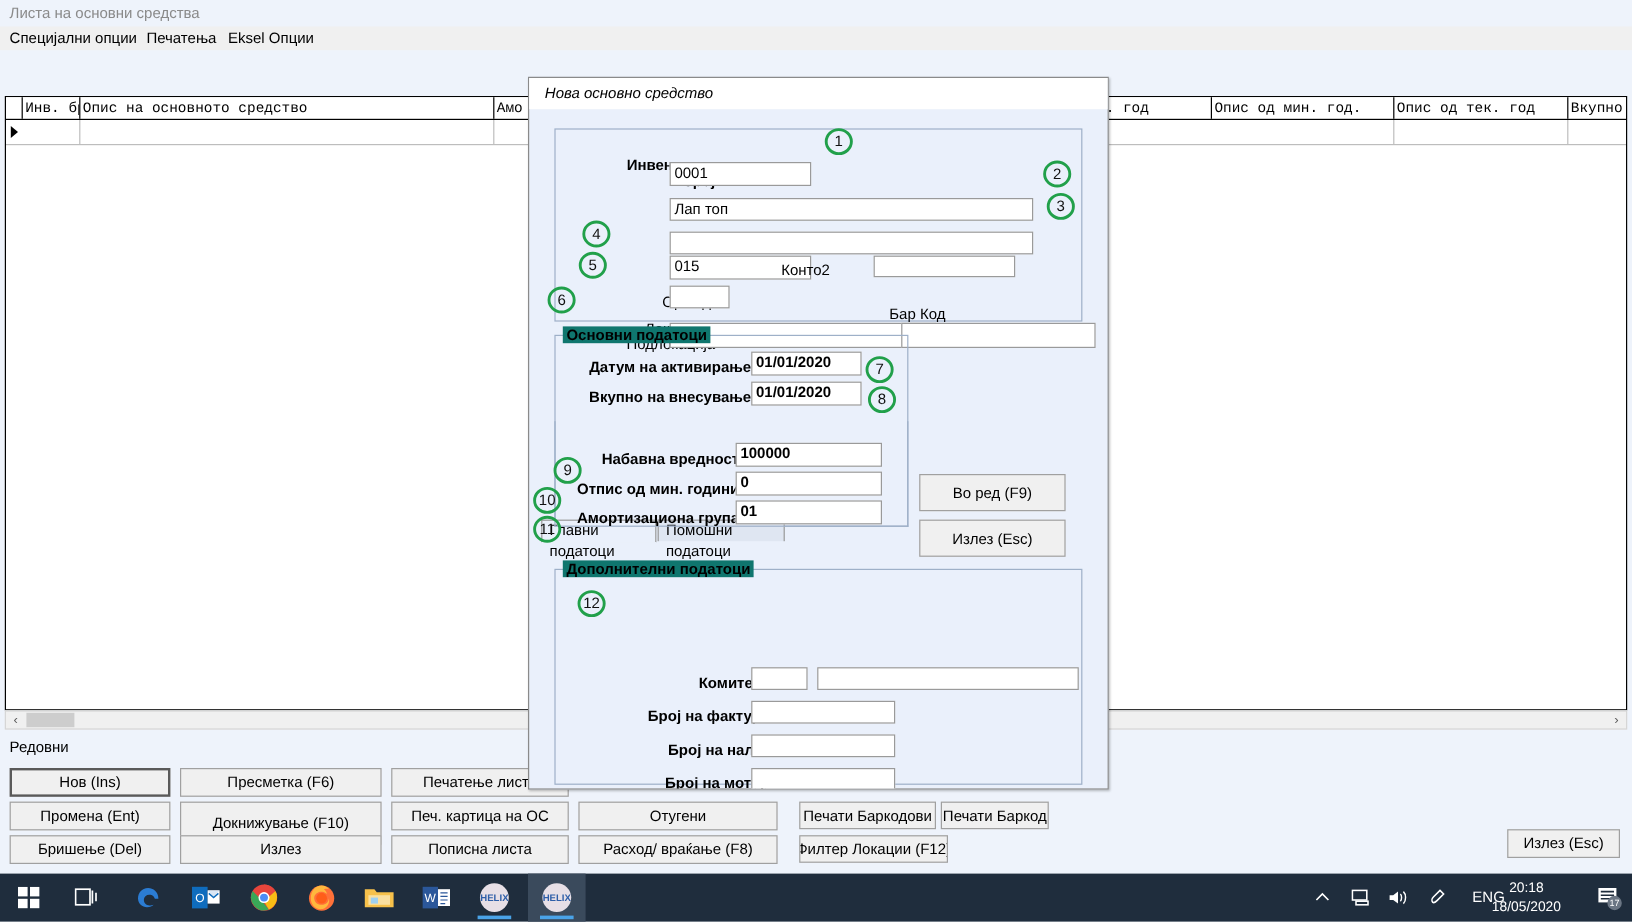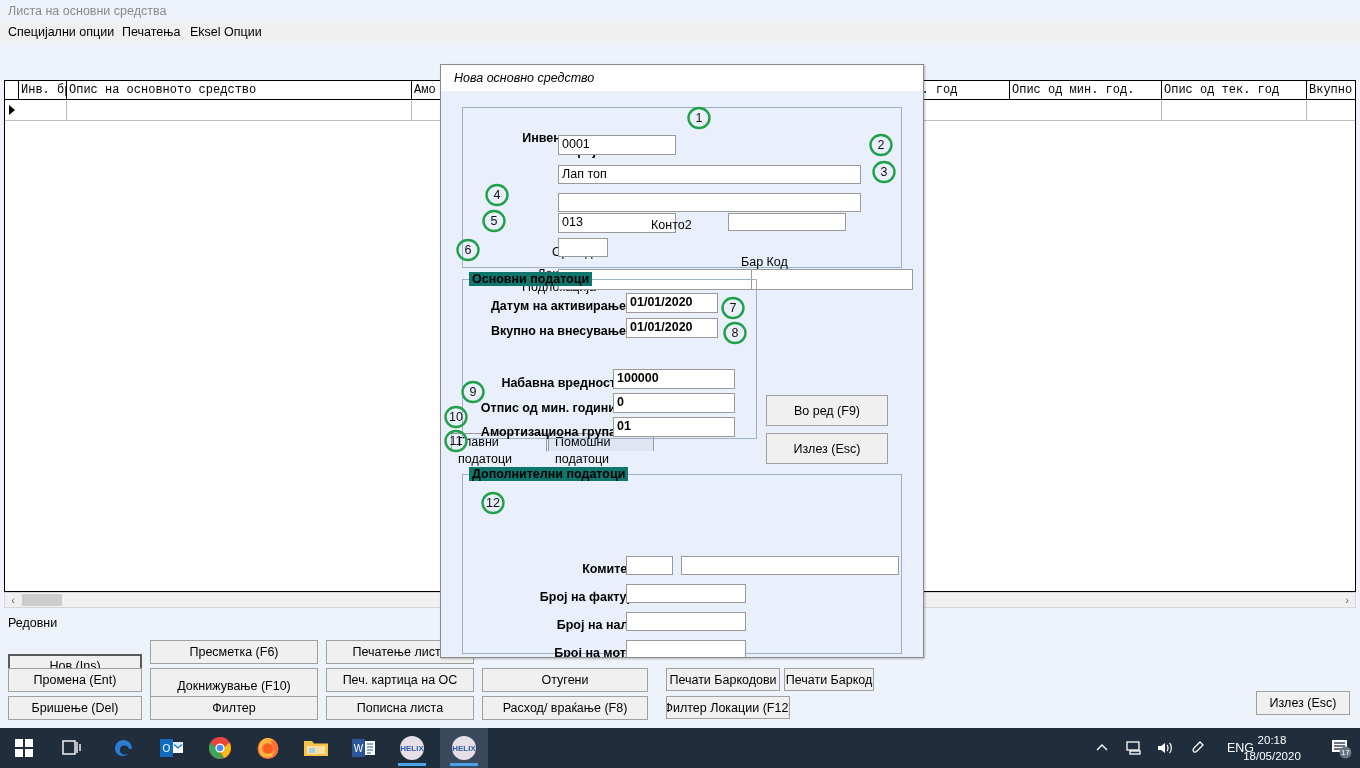--- a/index.html
+++ b/index.html
@@ -37,21 +37,21 @@
   .hs-btn{position:absolute;top:0;width:16px;height:14px;line-height:14px;text-align:center;font-size:11px;color:#5a5a5a;}
   .hs-thumb{position:absolute;left:17px;top:1px;width:40px;height:12px;background:#cdcdcd;}
 
   
   .redovni{position:absolute;left:8px;top:616px;font-size:12.5px;}
   .btn{
     position:absolute;background:#f0f0f0;border:1px solid #a0a0a0;
     font-size:12.5px;text-align:center;color:#000;box-sizing:border-box;
     display:flex;align-items:center;justify-content:center;white-space:nowrap;overflow:hidden;
   }
-  .btn.focus{border:2px solid #5a5a5a;margin-top:14px;}
+  .btn.focus{border:2px solid #5a5a5a;}
 
   
   #dialog{position:absolute;left:440px;top:64px;width:482px;height:592px;
           background:#eaf0fb;border:1px solid #8a8a8a;box-shadow:1px 1px 2px rgba(0,0,0,.25);}
   .dlg-title{position:absolute;left:0;top:0;width:100%;height:26px;background:#fff;font-style:italic;}
   .dlg-title span{position:absolute;left:13px;top:6px;font-size:12.5px;color:#000;}
   .dlg-body{position:absolute;left:0;top:26px;width:482px;height:566px;overflow:hidden;}
   .panel{position:absolute;border:1px solid #9eb0c8;background:transparent;box-sizing:border-box;}
   .group{position:absolute;border:1px solid #9eb0c8;box-sizing:border-box;}
   .group > .g-legend{position:absolute;left:6px;top:-8px;background:#0f766e;padding:0 3px;font-size:12.5px;font-weight:bold;}
@@ -141,21 +141,21 @@
   <div class="btn focus" style="left:8px;top:640px;width:134px;height:24px">Нов (Ins)</div>
   <div class="btn" style="left:150px;top:640px;width:168px;height:24px">Пресметка (F6)</div>
   <div class="btn" style="left:326px;top:640px;width:148px;height:24px">Печатење листа</div>
   <div class="btn" style="left:8px;top:668px;width:134px;height:24px">Промена (Ent)</div>
   <div class="btn" style="left:150px;top:668px;width:168px;height:36px">Докнижување (F10)</div>
   <div class="btn" style="left:326px;top:668px;width:148px;height:24px">Печ. картица на ОС</div>
   <div class="btn" style="left:482px;top:668px;width:166px;height:24px">Отугени</div>
   <div class="btn" style="left:666px;top:668px;width:114px;height:23px">Печати Баркодови</div>
   <div class="btn" style="left:784px;top:668px;width:90px;height:23px">Печати Баркод</div>
   <div class="btn" style="left:8px;top:696px;width:134px;height:24px">Бришење (Del)</div>
-  <div class="btn" style="left:150px;top:696px;width:168px;height:24px">Филтер</div>
+  <div class="btn" style="left:150px;top:696px;width:168px;height:24px">Излез</div>
   <div class="btn" style="left:326px;top:696px;width:148px;height:24px">Пописна листа</div>
   <div class="btn" style="left:482px;top:696px;width:166px;height:24px">Расход/ враќање (F8)</div>
   <div class="btn" style="left:666px;top:696px;width:124px;height:23px">Филтер Локации (F12)</div>
   <div class="btn" style="left:1256px;top:691px;width:94px;height:24px">Излез (Esc)</div>
 
   <div id="dialog">
     <div class="dlg-title">
       <span>Нова основно средство</span>
     </div>
 
@@ -167,21 +167,21 @@
       <div class="lb b" style="left:40px;top:53px;width:115px">број</div>
       <div class="fld" style="left:117px;top:44px;width:118px;height:20px">0001</div>
 
       <div class="lb b" style="left:55px;top:78px;width:100px">Опис</div>
       <div class="fld" style="left:117px;top:74px;width:303px;height:19px">Лап топ</div>
 
       <div class="lb" style="left:55px;top:106px;width:100px">Тип</div>
       <div class="fld" style="left:117px;top:102px;width:303px;height:19px"></div>
 
       <div class="lb" style="left:55px;top:129px;width:100px">Конто</div>
-      <div class="fld" style="left:117px;top:122px;width:118px;height:20px">013</div>
+      <div class="fld" style="left:117px;top:122px;width:118px;height:20px">015</div>
       <div class="lb" style="left:210px;top:127px;width:68px;text-align:left">Конто2</div>
       <div class="fld" style="left:287px;top:122px;width:118px;height:18px"></div>
 
       <div class="lb" style="left:55px;top:154px;width:100px">Орг. ед.</div>
       <div class="fld" style="left:117px;top:147px;width:50px;height:19px"></div>
 
       <div class="lb" style="left:40px;top:176px;width:115px">Локација /</div>
       <div class="lb" style="left:40px;top:189px;width:115px">Подлокација</div>
       <div class="combo" style="left:117px;top:178px;width:222px;height:21px">
         <div class="arrow"></div>

